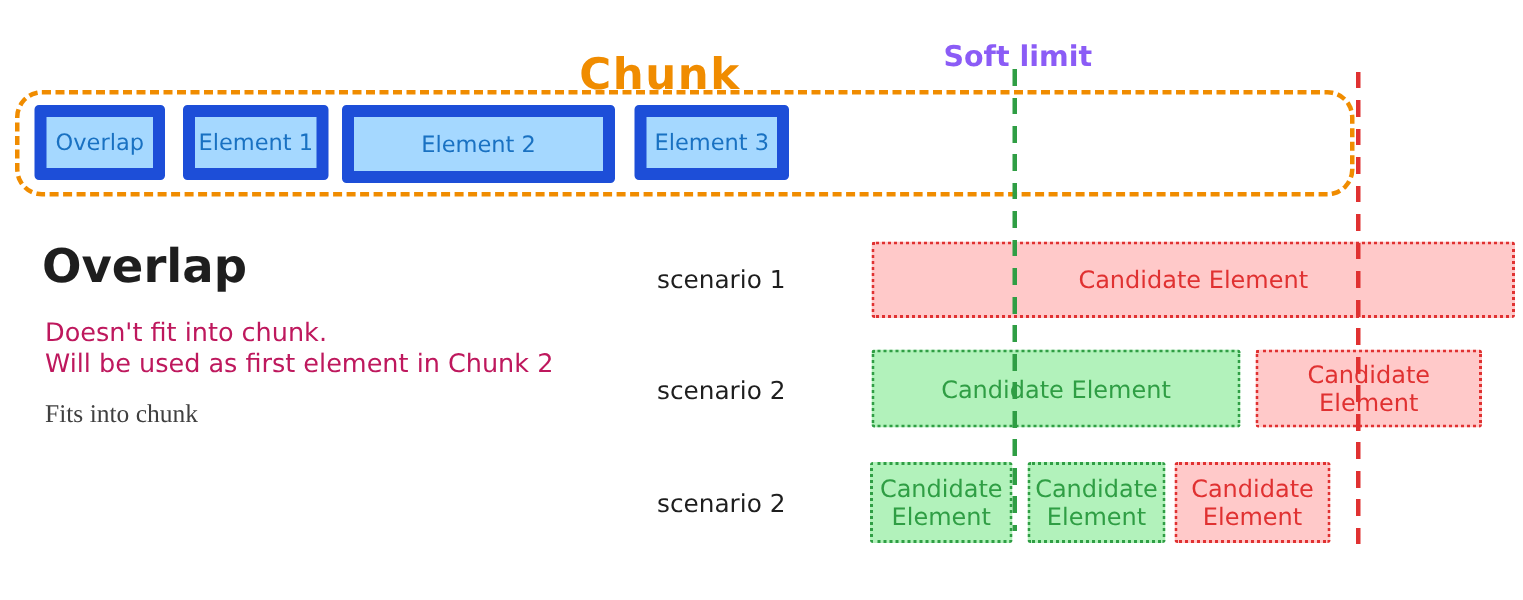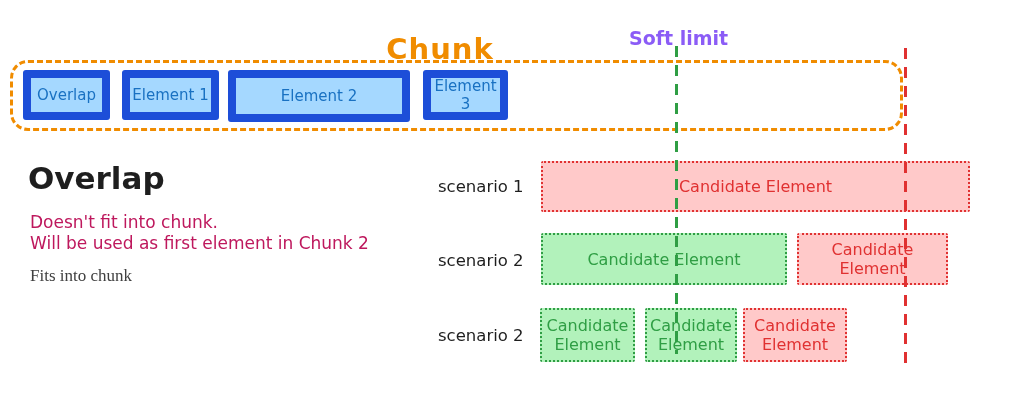--- a/index.html
+++ b/index.html
@@ -40,36 +40,36 @@
   
   .el-box {
     background:#a5d8ff; border:8px solid #1d4ed8; border-radius:3px;
     color:#1971c2; font-size:15px; box-sizing:border-box;
     display:flex; align-items:center; justify-content:center; text-align:center;
     top:70px; height:50px;
   }
   .el-overlap  { left:23px;  width:87px;  }
   .el-1        { left:122px; width:97px;  }
   .el-2        { left:228px; width:182px; height:52px; }
-  .el-3        { left:423px; width:85px; }
+  .el-3        { left:423px; width:103px; }
 
   
   .legend-title { left:28px; top:160px; font-size:31px; font-weight:600; color:#1e1e1e; }
   .legend-red   { left:30px; top:212px; font-size:17px; line-height:21px; color:#be185d; }
   .legend-green { left:30px; top:266px; font-size:17px; color:#404040;font-family:Liberation Serif, serif; }
 
   
   .scenario-label { left:438px; width:90px; font-size:16.5px; color:#1e1e1e; white-space:nowrap; }
   .sl-1 { top:177px; } .sl-2 { top:251px; } .sl-3 { top:326px; }
 
   
   .cand {
     box-sizing:border-box; border-radius:2px;
     display:flex; align-items:center; justify-content:center; text-align:center;
-    font-size:16px; line-height:19px; z-index:5;
+    font-size:16px; line-height:19px; z-index:5;margin-left:40px;
   }
   .cand.fit   { background:#b2f2bb; border:2.5px dotted #2f9e44; color:#2f9e44; }
   .cand.nofit { background:#ffc9c9; border:2.5px dotted #e03131; color:#e03131; }
   .cand .txt  { display:inline-block; }
   .cand .txt.narrow { max-width:100px; }
 
   .s1-box   { left:541px; top:161px; width:429px; height:51px; }
   .s2-green { left:541px; top:233px; width:246px; height:52px; }
   .s2-red   { left:797px; top:233px; width:151px; height:52px; }
   .s3-g1    { left:540px; top:308px; width:95px;  height:54px; }

